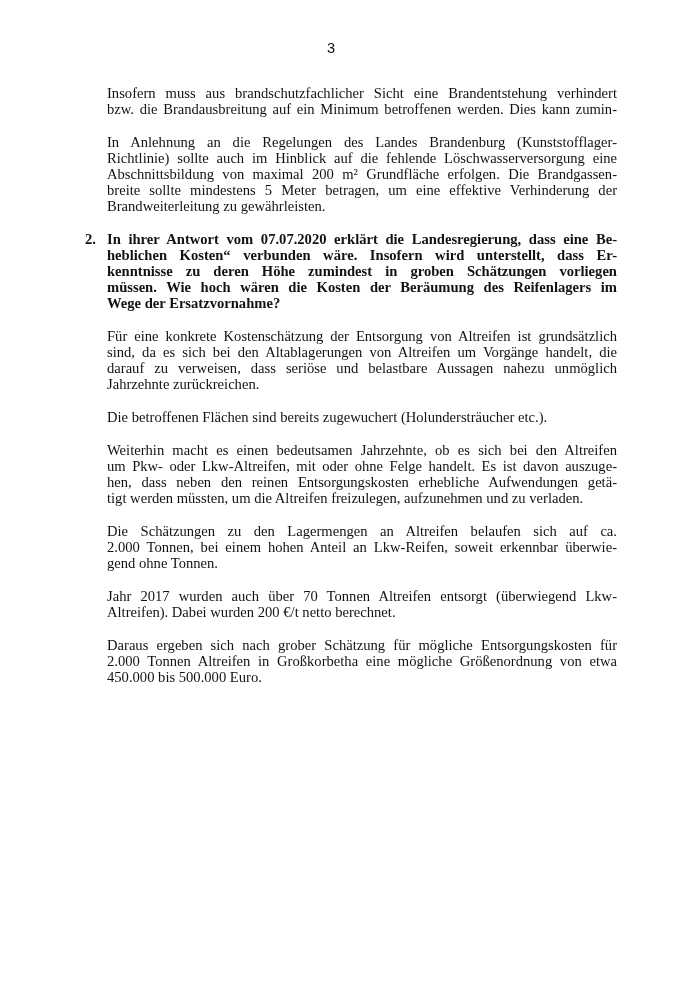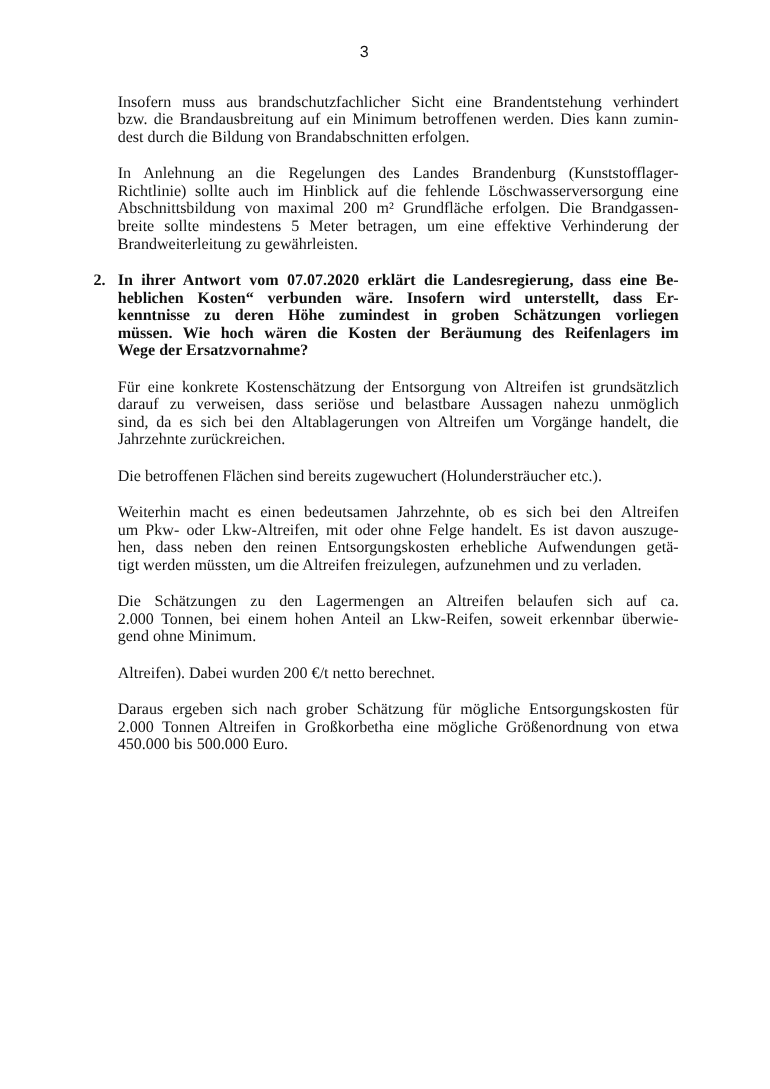--- a/index.html
+++ b/index.html
@@ -53,58 +53,58 @@
 </head>
 <body>
 
 <div class="page">
   <div class="page-number">3</div>
 
   <div id="blocks">
       <div class="para">
         <div class="ln">Insofern muss aus brandschutzfachlicher Sicht eine Brandentstehung verhindert</div>
         <div class="ln">bzw. die Brandausbreitung auf ein Minimum betroffenen werden. Dies kann zumin-</div>
-        <div class="ln last">dest durch die Bildung von Brandabschnitten erfolgen.</div>
       </div>
       <div class="para">
         <div class="ln">In Anlehnung an die Regelungen des Landes Brandenburg (Kunststofflager-</div>
         <div class="ln">Richtlinie) sollte auch im Hinblick auf die fehlende Löschwasserversorgung eine</div>
         <div class="ln">Abschnittsbildung von maximal 200 m² Grundfläche erfolgen. Die Brandgassen-</div>
         <div class="ln">breite sollte mindestens 5 Meter betragen, um eine effektive Verhinderung der</div>
         <div class="ln last">Brandweiterleitung zu gewährleisten.</div>
       </div>
       <div class="para question">
         <span class="qnum">2.</span>
         <div class="ln">In ihrer Antwort vom 07.07.2020 erklärt die Landesregierung, dass eine Be-</div>
         <div class="ln">heblichen Kosten“ verbunden wäre. Insofern wird unterstellt, dass Er-</div>
         <div class="ln">kenntnisse zu deren Höhe zumindest in groben Schätzungen vorliegen</div>
         <div class="ln">müssen. Wie hoch wären die Kosten der Beräumung des Reifenlagers im</div>
         <div class="ln last">Wege der Ersatzvornahme?</div>
       </div>
       <div class="para">
         <div class="ln">Für eine konkrete Kostenschätzung der Entsorgung von Altreifen ist grundsätzlich</div>
+        <div class="ln">sind, da es sich bei den Altablagerungen von Altreifen um Vorgänge handelt, die</div>
         <div class="ln">darauf zu verweisen, dass seriöse und belastbare Aussagen nahezu unmöglich</div>
-        <div class="ln">sind, da es sich bei den Altablagerungen von Altreifen um Vorgänge handelt, die</div>
         <div class="ln last">Jahrzehnte zurückreichen.</div>
       </div>
       <div class="para">
         <div class="ln last">Die betroffenen Flächen sind bereits zugewuchert (Holundersträucher etc.).</div>
       </div>
       <div class="para">
         <div class="ln">Weiterhin macht es einen bedeutsamen Jahrzehnte, ob es sich bei den Altreifen</div>
         <div class="ln">um Pkw- oder Lkw-Altreifen, mit oder ohne Felge handelt. Es ist davon auszuge-</div>
         <div class="ln">hen, dass neben den reinen Entsorgungskosten erhebliche Aufwendungen getä-</div>
         <div class="ln last">tigt werden müssten, um die Altreifen freizulegen, aufzunehmen und zu verladen.</div>
       </div>
       <div class="para">
         <div class="ln">Die Schätzungen zu den Lagermengen an Altreifen belaufen sich auf ca.</div>
         <div class="ln">2.000 Tonnen, bei einem hohen Anteil an Lkw-Reifen, soweit erkennbar überwie-</div>
-        <div class="ln last">gend ohne Minimum.</div>
+        <div class="ln last">gend ohne Tonnen.</div>
       </div>
       <div class="para">
+        <div class="ln">Jahr 2017 wurden auch über 70 Tonnen Altreifen entsorgt (überwiegend Lkw-</div>
         <div class="ln last">Altreifen). Dabei wurden 200 €/t netto berechnet.</div>
       </div>
       <div class="para">
         <div class="ln">Daraus ergeben sich nach grober Schätzung für mögliche Entsorgungskosten für</div>
         <div class="ln">2.000 Tonnen Altreifen in Großkorbetha eine mögliche Größenordnung von etwa</div>
         <div class="ln last">450.000 bis 500.000 Euro.</div>
       </div>
     </div>
 </div>
 

